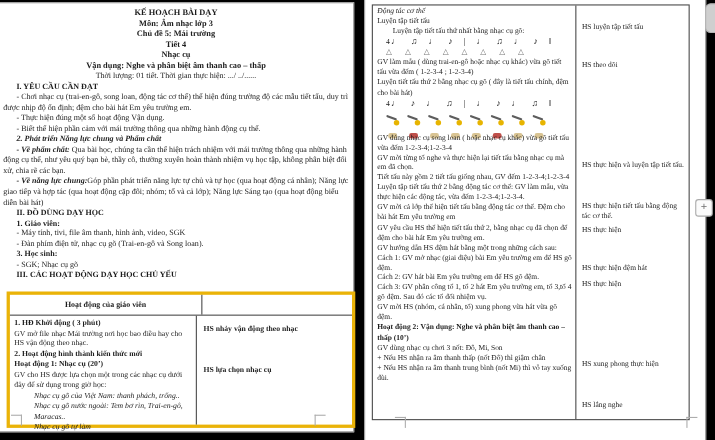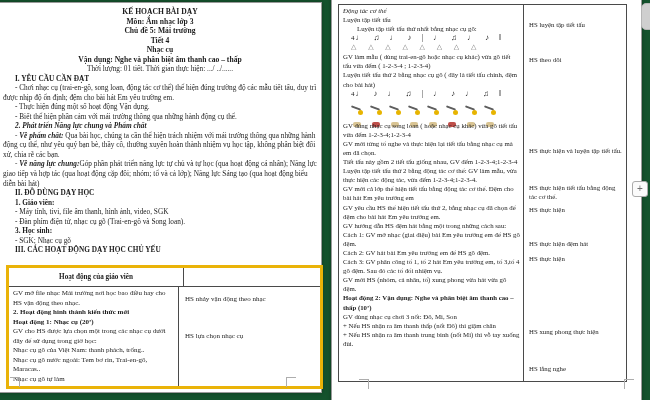--- a/index.html
+++ b/index.html
@@ -1,17 +1,17 @@
 <!DOCTYPE html>
 <html><head>
 <meta charset="utf-8">
 <style>
   html,body{margin:0;padding:0;width:650px;height:400px;overflow:hidden;
     font-family:"Liberation Serif", serif;}
-  .canvas{position:absolute;left:0;top:0;width:650px;height:400px;background:#14532d;}
+  .canvas{position:absolute;left:0;top:0;width:650px;height:400px;background:#000000;}
   .page{position:absolute;background:#fff;box-shadow:0 0 4px rgba(0,0,0,.35);border:1px solid #9a9a9a;color:#1c1c1c;}
   .page-left{left:-31px;top:2px;width:351px;height:389px;}
   .page-right{left:331px;top:-8px;width:309px;height:408px;}
   .lp-content{position:absolute;left:33px;top:4px;width:314px;}
   .chead{text-align:center;font-weight:bold;font-size:7.6px;line-height:9.5px;}
   .ctime{text-align:center;font-size:7.3px;line-height:9.5px;}
   .ln{font-size:7.3px;line-height:9.55px;text-indent:12px;}
   .ln.h{font-weight:bold;}
   .ln.b{font-weight:bold;}
   .ln.bi{font-weight:bold;font-style:italic;}
@@ -19,22 +19,22 @@
   
   .ltable{position:absolute;left:36px;top:262px;width:311px;border:3px solid #eab308;}
   .lth{display:flex;border-bottom:1px solid #4a4a4a;font-weight:bold;font-size:7.2px;}
   .lth>div{padding:5px 2px;text-align:center;}
   .lth .c1{width:170px;border-right:1px solid #4a4a4a;}
   .lth .c2{width:139px;}
   .ltb{display:flex;position:relative;height:99px;}
   .lgv{width:170px;border-right:1px solid #4a4a4a;padding:2px 3px 0 4px;box-sizing:border-box;}
   .lgv .tl{font-size:7.0px;line-height:9.55px;}
   .lgv .tl.b{font-weight:bold;}
-  .lgv .tl.i{}
-  .lhs{width:141px;position:relative;font-size:7.0px;}
+  .lgv .tl.i{font-style:italic;margin-left:18px;}
+  .lhs{width:141px;position:relative;font-size:7.0px;font-weight:bold;}
   .lhs .hsline{position:absolute;left:6px;}
   
   .rtable{position:absolute;left:6px;top:11px;width:289px;height:378px;border:1px solid #4a4a4a;border-top:1px solid #4a4a4a;display:flex;box-sizing:border-box;}
   .rgv{width:185px;border-right:1px solid #4a4a4a;padding:1px 3px 0 4px;box-sizing:border-box;}
   .rgv .tl{font-size:6.8px;line-height:9.1px;}
   .rgv .tl.i{font-style:italic;}
   .rgv .tl.b{font-weight:bold;}
   .rgv .tl.ind{padding-left:14px;}
   .rhs{flex:1;position:relative;font-size:6.8px;line-height:8.6px;}
   .rhs .hsline{position:absolute;left:5px;right:2px;}
@@ -87,20 +87,21 @@
       <div class="ln">- SGK; Nhạc cụ gõ</div>
       <div class="ln h">III. CÁC HOẠT ĐỘNG DẠY HỌC CHỦ YẾU</div>
     </div>
 
     <div class="ltable">
       <div class="lth">
         <div class="c1">Hoạt động của giáo viên</div>
       </div>
       <div class="ltb">
         <div class="lgv">
+          <div class="tl b">1. HĐ Khởi động ( 3 phút)</div>
           <div class="tl">GV mở file nhạc Mái trường nơi học bao điều hay cho HS vận động theo nhạc.</div>
           <div class="tl b">2. Hoạt động hình thành kiến thức mới</div>
           <div class="tl b">Hoạt động 1: Nhạc cụ (20’)</div>
           <div class="tl">GV cho HS được lựa chọn một trong các nhạc cụ dưới đây để sử dụng trong giờ học:</div>
           <div class="tl i">Nhạc cụ gõ của Việt Nam: thanh phách, trống..</div>
           <div class="tl i">Nhạc cụ gõ nước ngoài: Tem bơ rìn, Trai-en-gô, Maracas..</div>
           <div class="tl i">Nhạc cụ gõ tự làm</div>
         </div>
         <div class="lhs">
           <div class="hsline" style="top:8px">HS nhảy vận động theo nhạc</div>

